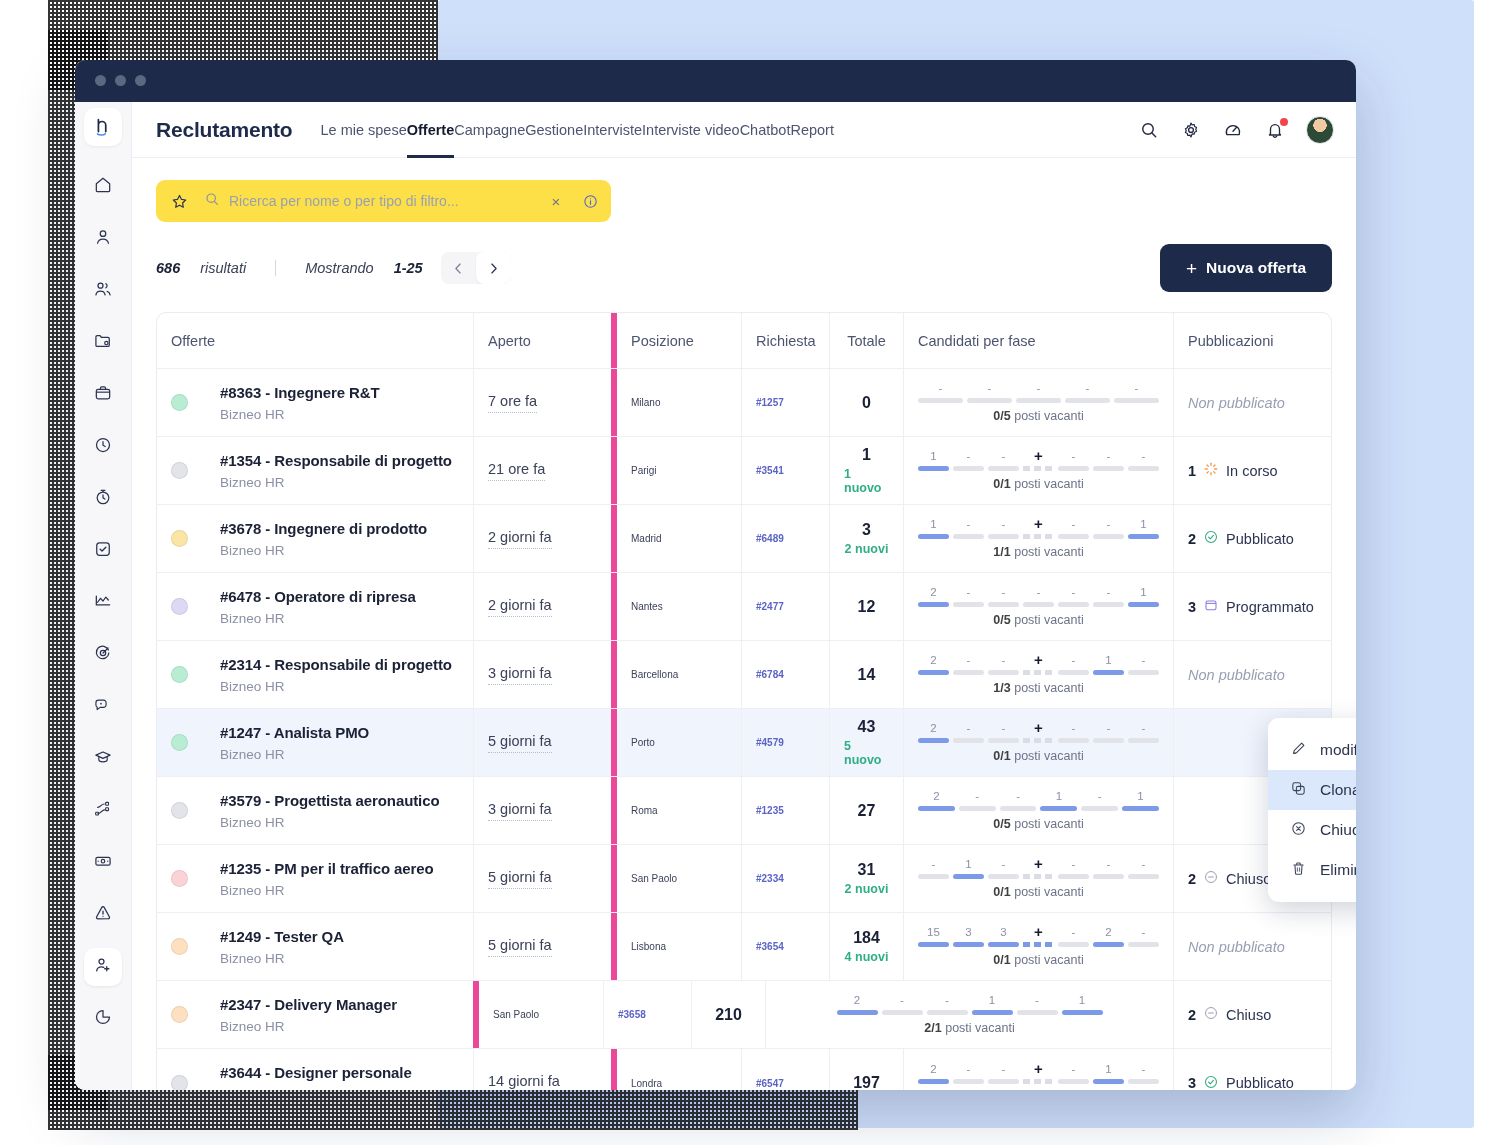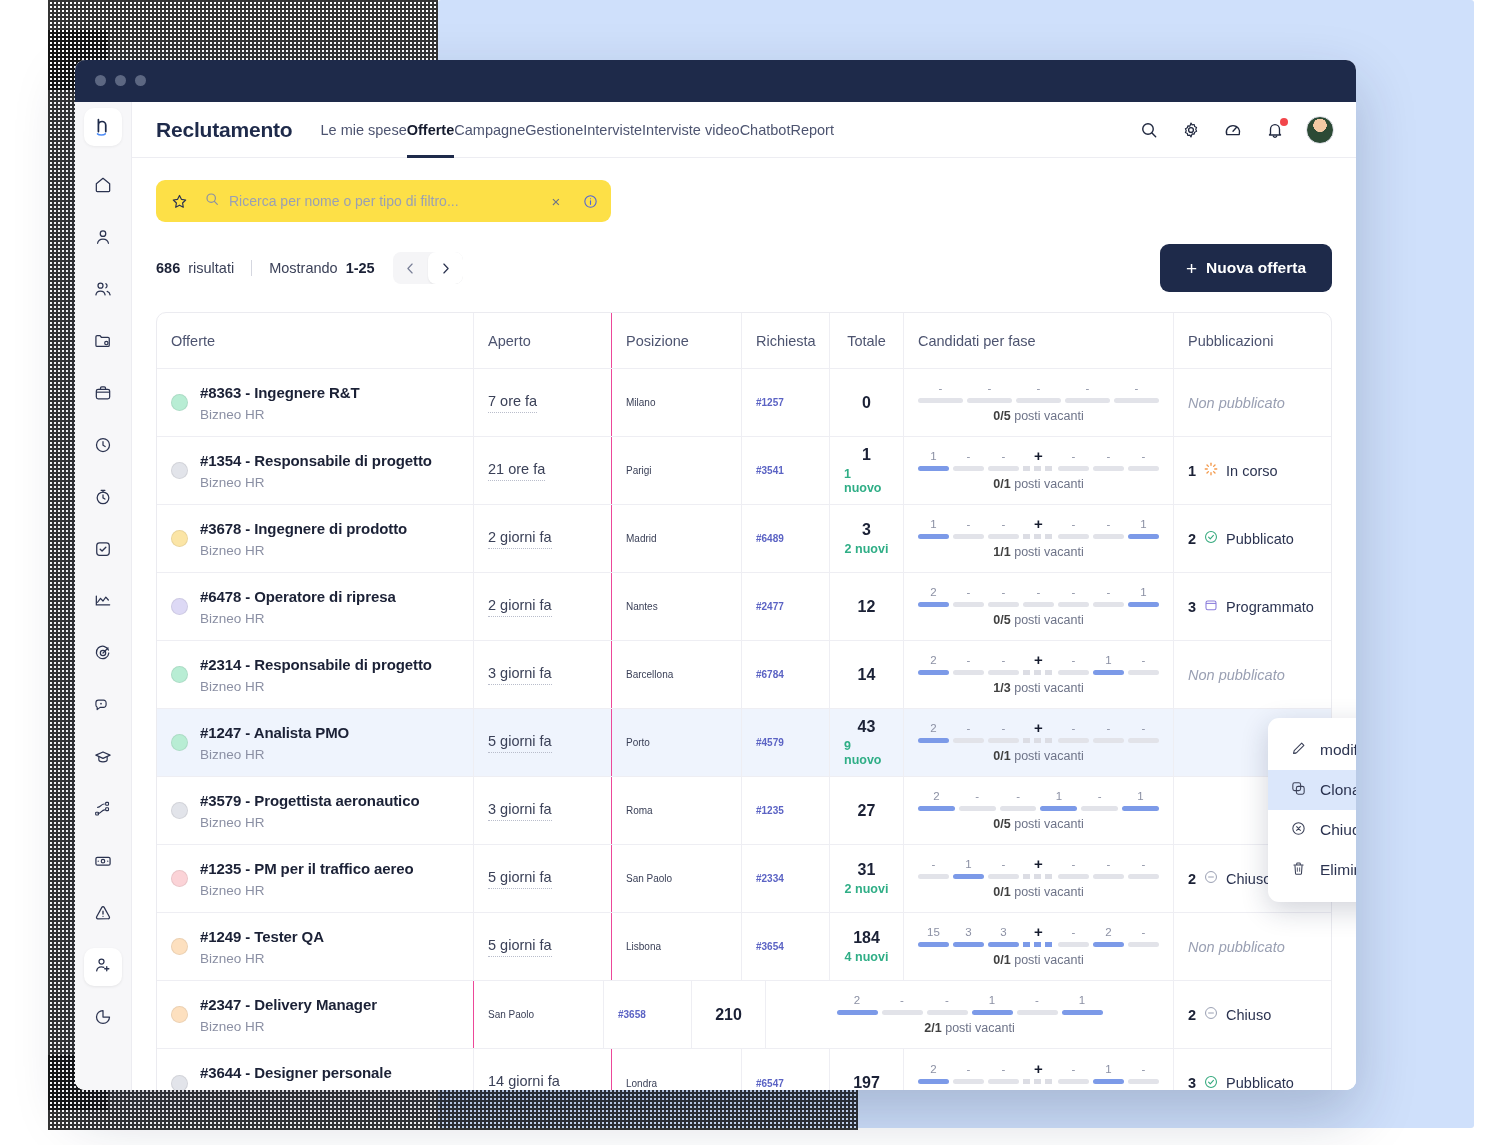--- a/index.html
+++ b/index.html
@@ -112,21 +112,21 @@
     border:0;background:transparent;outline:none;flex:1;min-width:0;
     font-family:inherit;font-size:14px;color:#3b4158;
   }
   .search-input::placeholder{color:#9aa0b3;}
   .clear-x{width:18px;height:18px;color:#6d7388;display:flex;align-items:center;justify-content:center;font-size:15px;}
   .info-btn{width:34px;height:34px;display:flex;align-items:center;justify-content:center;color:#4f63d8;}
   .info-btn svg{width:17px;height:17px;}
 
   
   .resultsrow{display:flex;align-items:center;margin-top:22px;}
-  .results-txt{font-size:14.5px;color:#3b4158;display:flex;align-items:center;gap:8px;}
+  .results-txt{font-size:14.5px;color:#3b4158;display:flex;align-items:center;gap:20px;font-style:italic;}
   .results-txt b{font-weight:700;color:#1b2136;}
   .vsep{width:1px;height:16px;background:#d5d7e0;margin:0 9px;}
   .pager{display:flex;margin-left:18px;border-radius:8px;overflow:hidden;background:#f5f5f7;}
   .pgbtn{width:35px;height:32px;display:flex;align-items:center;justify-content:center;color:#7a8098;}
   .pgbtn.on{background:#fff;color:#2b3350;box-shadow:0 1px 2px rgba(0,0,0,.07);border-radius:8px;}
   .pgbtn svg{width:13px;height:13px;}
   .newbtn{
     margin-left:auto;display:flex;align-items:center;gap:9px;
     background:#1e2a4a;color:#fff;border:0;border-radius:9px;
     height:48px;padding:0 26px;font-family:inherit;font-size:15.5px;font-weight:600;
@@ -139,29 +139,29 @@
     background:#fff;overflow:hidden;
   }
   .trow{display:flex;align-items:stretch;border-bottom:1px solid #eeeef3;}
   .trow:last-child{border-bottom:0;}
   .trow.head{height:56px;}
   .trow.data{height:68px;}
   .trow.sel{background:#eff4fd;}
   .cell{display:flex;align-items:center;padding:0 14px;min-width:0;}
   .c-offer{flex:0 0 316px;}
   .c-aperto{flex:0 0 138px;border-left:1px solid #eeeef3;}
-  .c-pos{flex:0 0 130px;border-left:1px solid #ec4899;}
+  .c-pos{flex:0 0 130px;border-left:6px solid #ec4899;}
   .c-req{flex:0 0 88px;border-left:1px solid #eeeef3;}
   .c-tot{flex:0 0 74px;border-left:1px solid #eeeef3;justify-content:center;}
   .c-phase{flex:1 1 auto;border-left:1px solid #eeeef3;justify-content:center;min-width:0;}
   .c-pub{flex:0 0 158px;border-left:1px solid #eeeef3;}
   .th{font-size:14.5px;color:#4d5470;}
 
   .offer-dot{width:17px;height:17px;border-radius:50%;flex:0 0 17px;margin-right:12px;border:1px solid rgba(0,0,0,.07);}
-  .offer-txt{min-width:0;}
+  .offer-txt{min-width:0;margin-left:20px;}
   .offer-title{font-size:15px;font-weight:700;color:#1b2136;white-space:nowrap;letter-spacing:-.1px;}
   .offer-sub{font-size:13.5px;color:#8b90a4;margin-top:5px;}
 
   .dashed{
     font-size:14.5px;color:#3b4158;
     border-bottom:1.5px dotted #b9bdcb;padding-bottom:3px;
   }
   .pos-txt{font-size:10px;color:#3b4158;}
   .req-link{font-size:10px;color:#5b63c4;font-weight:700;}
   .tot-wrap{display:flex;flex-direction:column;align-items:center;justify-content:center;}
@@ -730,21 +730,21 @@
                   </div>
                   <div class="cell c-pos">
                     <span class="pos-txt">Porto</span>
                   </div>
                   <div class="cell c-req">
                     <span class="req-link">#4579</span>
                   </div>
                   <div class="cell c-tot">
                     <span class="tot-wrap">
                       <span class="tot-num">43</span>
-                      <span class="tot-new">9 nuovo</span>
+                      <span class="tot-new">5 nuovo</span>
                     </span>
                   </div>
                   <div class="cell c-phase">
                     <div class="phase-wrap">
                       <div class="phase-nums">
                         <span class="phase-num">2</span>
                         <span class="phase-num">-</span>
                         <span class="phase-num">-</span>
                         <span class="phase-num plus">+</span>
                         <span class="phase-num">-</span>

